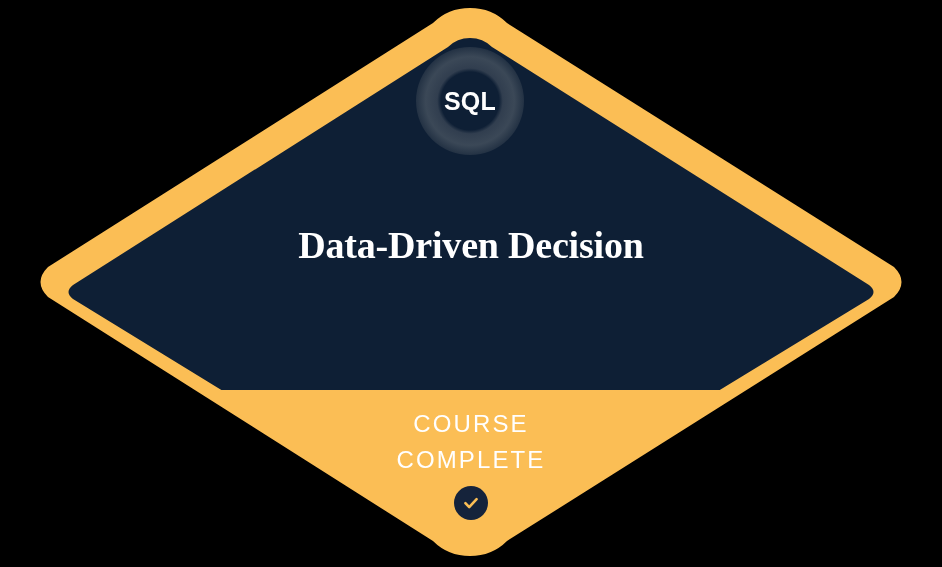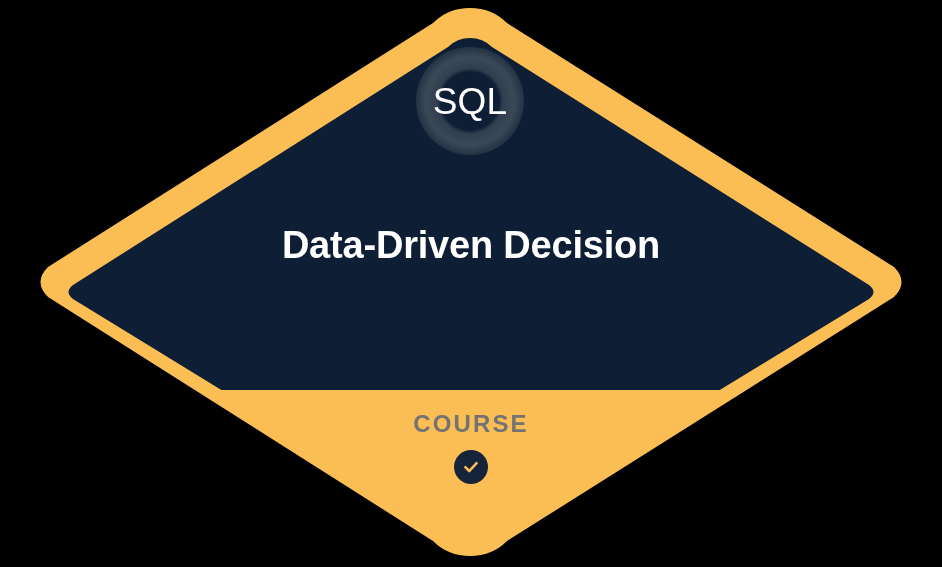--- a/index.html
+++ b/index.html
@@ -62,56 +62,56 @@
         #0e1f35 38%,
         #313e4f 43%,
         #3b4857 58%,
         #1d2c3f 74%,
         rgba(14,31,53,0.85) 88%,
         rgba(14,31,53,0) 100%);
   }
   #tech-label {
     position: relative;
     color: #ffffff;
-    font-size: 37px;
-    font-weight: normal;
+    font-size: 25px;
+    font-weight: bold;
     letter-spacing: 0.2px;
     line-height: 1;
     z-index: 2;
     text-align: left;
   }
 
   
   #course-title {
     position: absolute;
     left: 121px;
     top: 222px;
     width: 700px;
     text-align: center;
     color: #ffffff;
     font-size: 38px;
     font-weight: bold;
     line-height: 46px;
     letter-spacing: -0.2px;
   }
-  #course-title .title-line { display: block; white-space: nowrap; }
+  #course-title .title-line { display: block; white-space: nowrap; font-family: Liberation Serif, serif; }
 
   
   #completion-block {
     position: absolute;
     left: 271px;
     top: 406px;
     width: 400px;
     text-align: center;
   }
   .completion-line {
     display: block;
-    color: #737373;
+    color: #ffffff;
     font-size: 24px;
-    font-weight: bold;
+    font-weight: normal;
     letter-spacing: 2.1px;
     line-height: 36px;
   }
   #completion-check {
     margin: 8px auto 0 auto;
     width: 34px;
     height: 34px;
     border-radius: 50%;
     background: #15233b;
     display: flex;
@@ -173,20 +173,21 @@
       <div id="tech-ring"></div>
       <div id="tech-label">SQL</div>
     </div>
 
     <div id="course-title">
       <span class="title-line">Data-Driven Decision</span>
     </div>
 
     <div id="completion-block">
       <span class="completion-line">COURSE</span>
+      <span class="completion-line">COMPLETE</span>
       <div id="completion-check">
         <svg width="20" height="20" viewBox="0 0 20 20" aria-hidden="true">
           <path d="M4.4 10.2 L8.2 14.1 L15.6 6.1" fill="none" stroke="#fbbe55" stroke-width="2.6" stroke-linecap="round" stroke-linejoin="round"></path>
         </svg>
       </div>
     </div>
 
   </div>
 </div>
 

